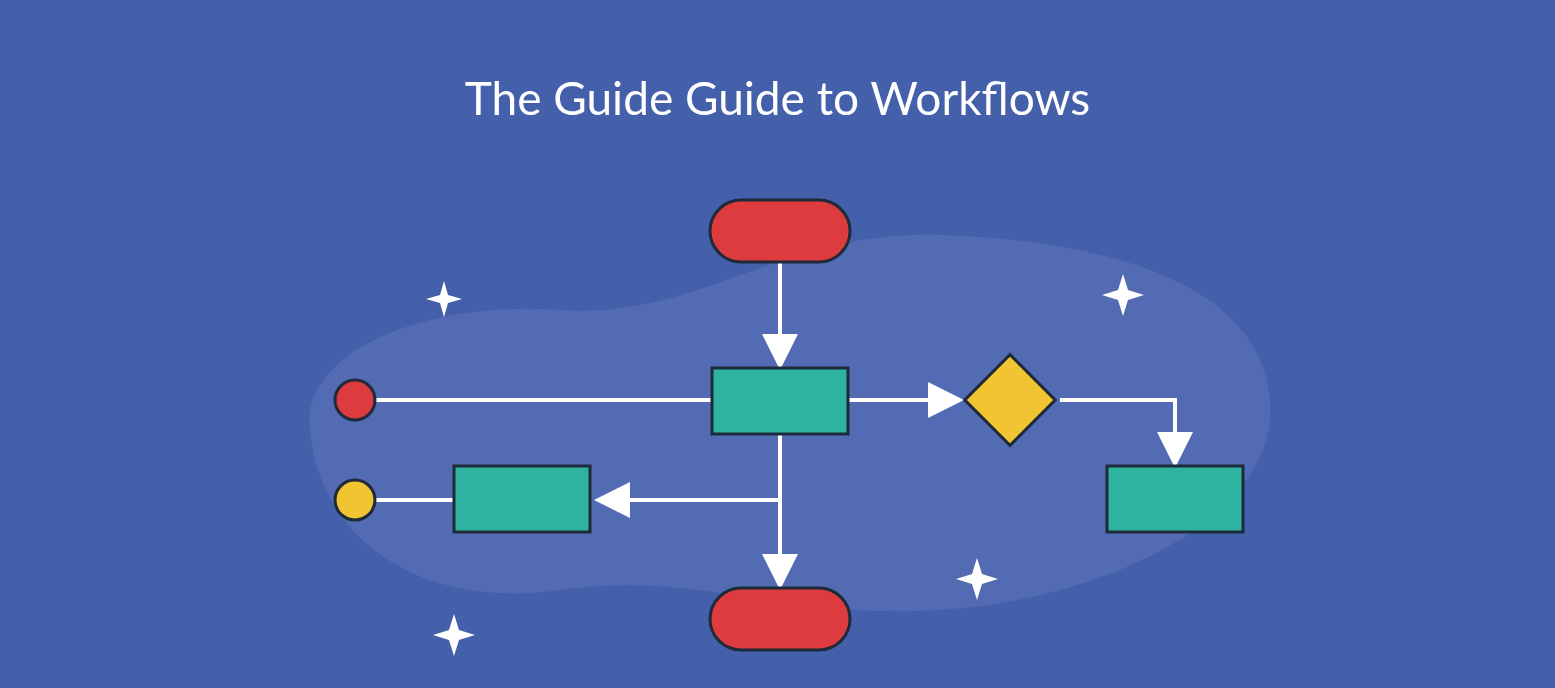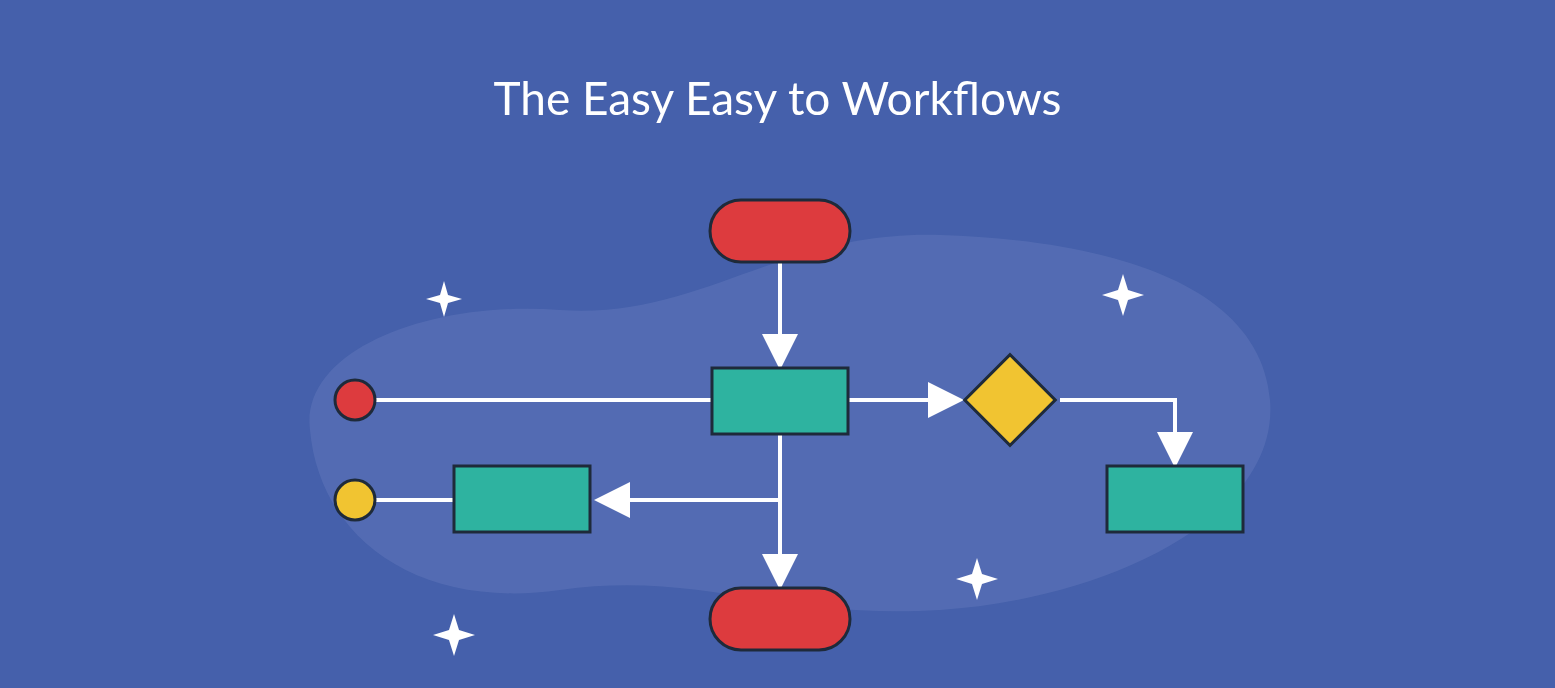--- a/index.html
+++ b/index.html
@@ -23,21 +23,21 @@
   }
   svg.diagram {
     position: absolute;
     top: 0;
     left: 0;
   }
 </style>
 </head>
 <body>
 
-<div class="title">The Easy Easy to Workflows</div>
+<div class="title">The Guide Guide to Workflows</div>
 
 <svg class="diagram" width="1555" height="688">
   <defs>
     <marker id="arrow" viewBox="0 0 12 12" refX="10" refY="6" markerWidth="9" markerHeight="9" orient="auto-start-reverse">
       <path d="M 0 0 L 12 6 L 0 12 z" fill="#ffffff"></path>
     </marker>
   </defs>
 
   <path d="M 310 430
            C 300 350, 430 300, 560 310

